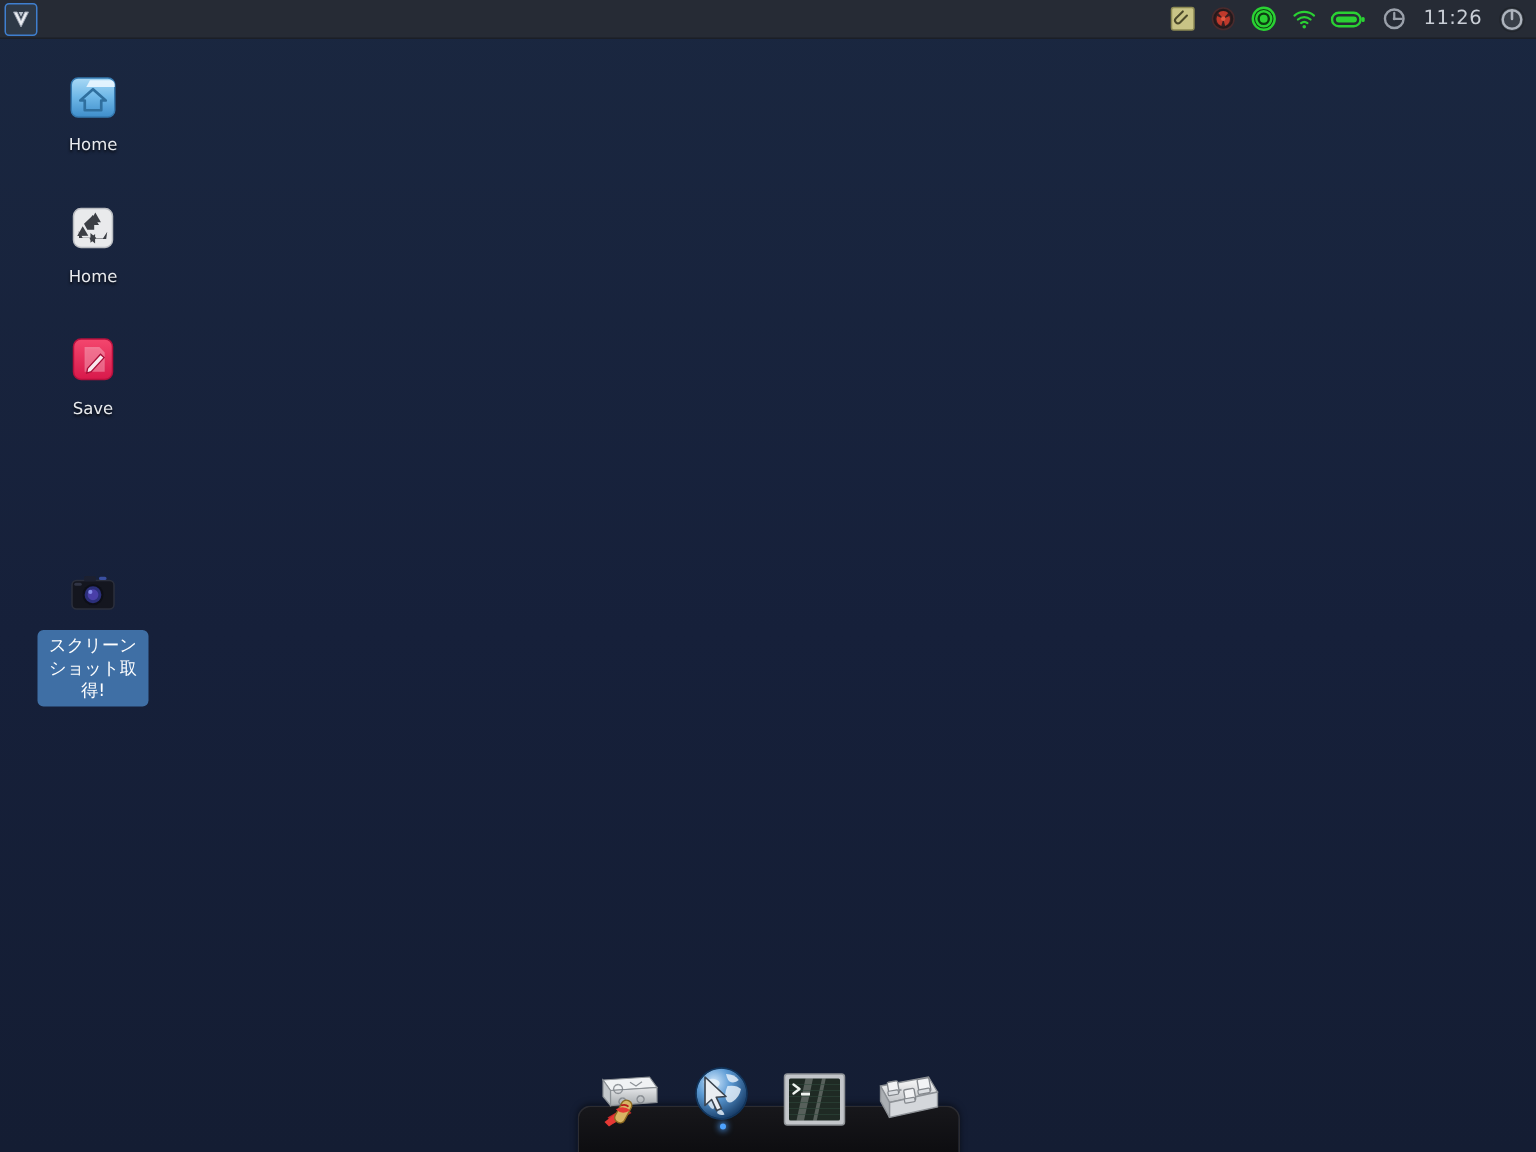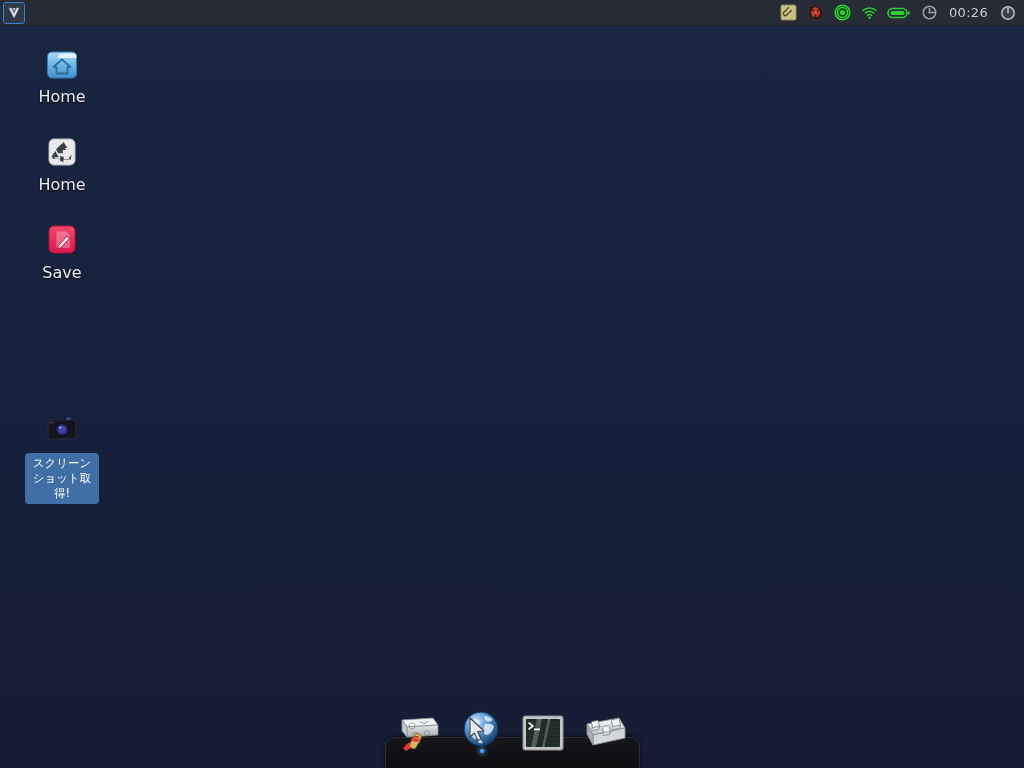--- a/index.html
+++ b/index.html
@@ -60,21 +60,21 @@
     display: flex; flex-direction: column;
     align-items: center;
   }
   .desk-icon .glyph {
     width: 38px; height: 38px;
     display: flex; align-items: center; justify-content: center;
   }
   .desk-icon .label {
     margin-top: 5px;
     color: #e8eaee;
-    font-size: 16px;
+    font-size: 11px;
     line-height: 15px;
     text-align: center;
     text-shadow: 0 1px 2px rgba(0,0,0,0.85);
     max-width: 80px;
     word-wrap: break-word;
   }
   .desk-icon.selected .label {
     background: #3f6fa5;
     border-radius: 4px;
     padding: 2px 5px;
@@ -183,21 +183,21 @@
 
       <div class="tray-icon">
         <svg width="17" height="17" viewBox="0 0 17 17">
           <circle cx="8.5" cy="8.5" r="6.2" fill="none" stroke="#9aa0aa" stroke-width="1.6"></circle>
           <path d="M8.5 8.5 L13.4 8.5" stroke="#9aa0aa" stroke-width="1.5" stroke-linecap="round"></path>
           <path d="M8.5 8.5 L8.5 4.6" stroke="#9aa0aa" stroke-width="1.5" stroke-linecap="round"></path>
           <circle cx="8.5" cy="8.5" r="1" fill="#9aa0aa"></circle>
         </svg>
       </div>
 
-      <div id="clock">00:26</div>
+      <div id="clock">11:26</div>
 
       <div class="tray-icon">
         <svg width="18" height="18" viewBox="0 0 18 18">
           <circle cx="9" cy="9" r="8" fill="#3a4049"></circle>
           <circle cx="9" cy="9" r="6.2" fill="none" stroke="#aeb4bd" stroke-width="1.6"></circle>
           <path d="M9 3.2 L9 8.6" stroke="#aeb4bd" stroke-width="1.7" stroke-linecap="round"></path>
           <circle cx="9" cy="9" r="8" fill="none" stroke="#20242b" stroke-width="1"></circle>
         </svg>
       </div>
 
@@ -253,21 +253,21 @@
         <rect x="5" y="3" width="26" height="27" rx="5" fill="url(#geanyG)" stroke="#b5103d" stroke-width="1"></rect>
         <path d="M13 9 h9 l3.2 3.2 v12 h-12.2 Z" fill="#fcd7e0" opacity="0.35" stroke="#fbe2e9" stroke-width="1.2"></path>
         <path d="M14.4 22.6 l8.6 -9.4 2.4 2.2 -8.6 9.4 -3 0.9 Z" fill="#f8e9ee" stroke="#c8madeup" stroke-width="0"></path>
         <path d="M14.4 22.6 l8.6 -9.4 2.4 2.2 -8.6 9.4 -3 0.9 Z" fill="none" stroke="#a80e38" stroke-width="0.9"></path>
       </svg>
     </div>
     <div class="label">Save</div>
   </div>
 
 
-  <div class="desk-icon selected" style="left:20px; top:410px;">
+  <div class="desk-icon selected" style="left:20px; top:377px;">
     <div class="glyph">
       <svg width="36" height="36" viewBox="0 0 36 36">
         <rect x="4" y="9" width="28" height="19" rx="3" fill="#14161f" stroke="#2b2f3c" stroke-width="1"></rect>
         <rect x="12" y="6" width="8" height="3.5" rx="1" fill="#1c2030"></rect>
         <rect x="22" y="6.5" width="5" height="2.2" rx="1" fill="#3a4fa0"></rect>
         <circle cx="18" cy="18.5" r="7" fill="#0d0f18"></circle>
         <circle cx="18" cy="18.5" r="5.6" fill="#2b2f7a"></circle>
         <circle cx="18" cy="18.5" r="3.6" fill="#4a3fa8"></circle>
         <circle cx="16.2" cy="16.6" r="1.4" fill="#9aa6ff" opacity="0.75"></circle>
         <rect x="5.5" y="10.5" width="5" height="2" rx="1" fill="#3c4256" opacity="0.7"></rect>

